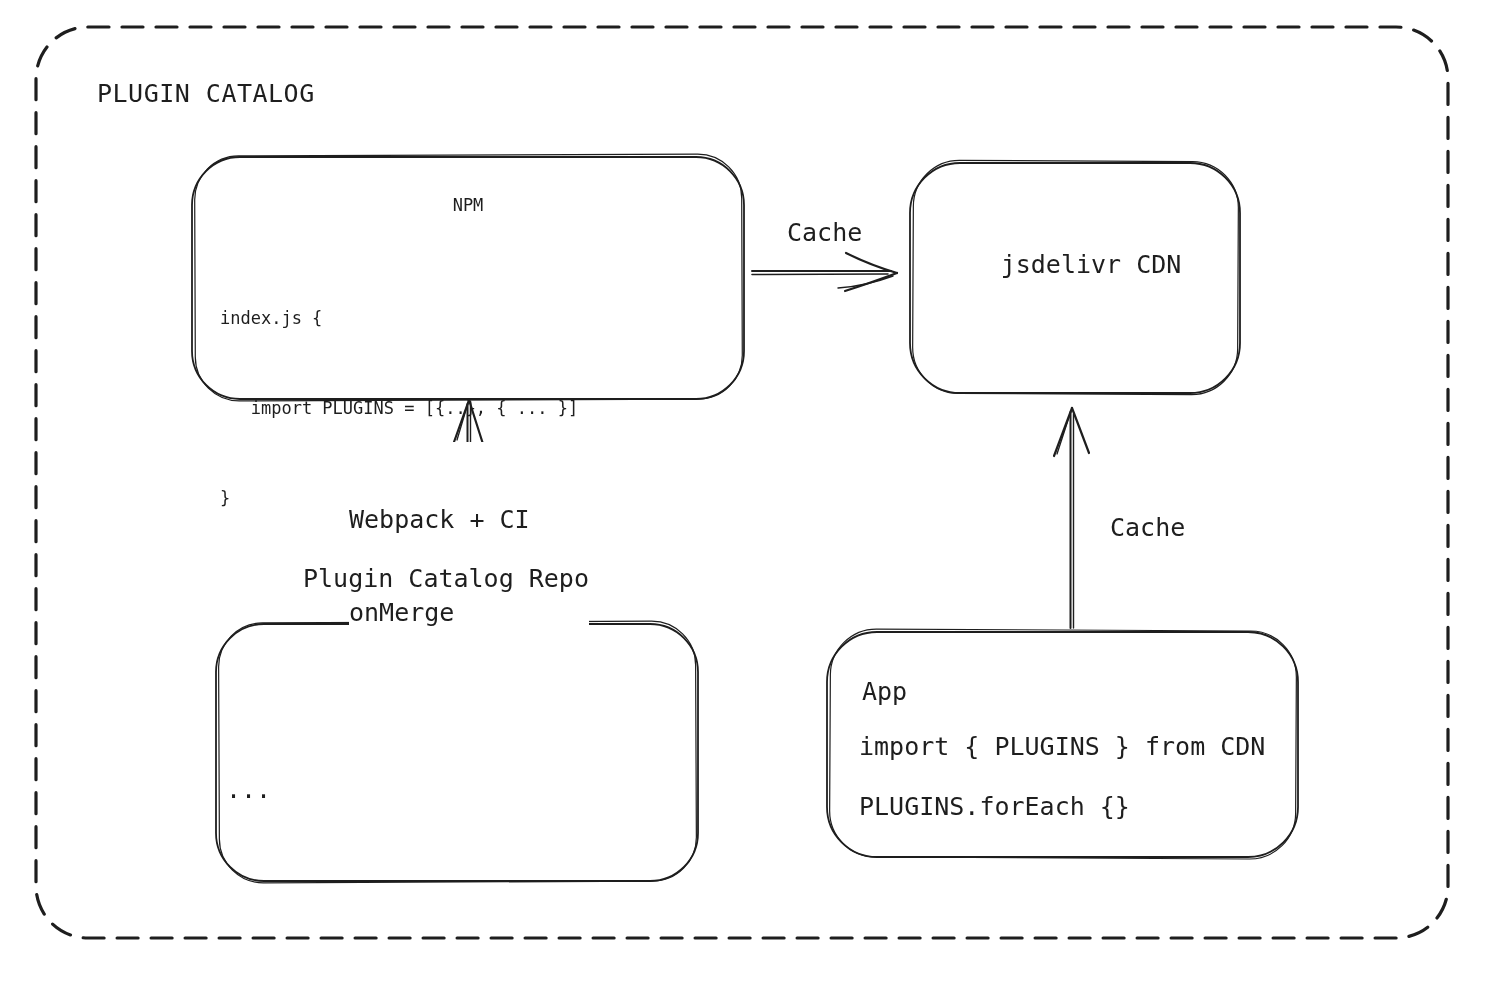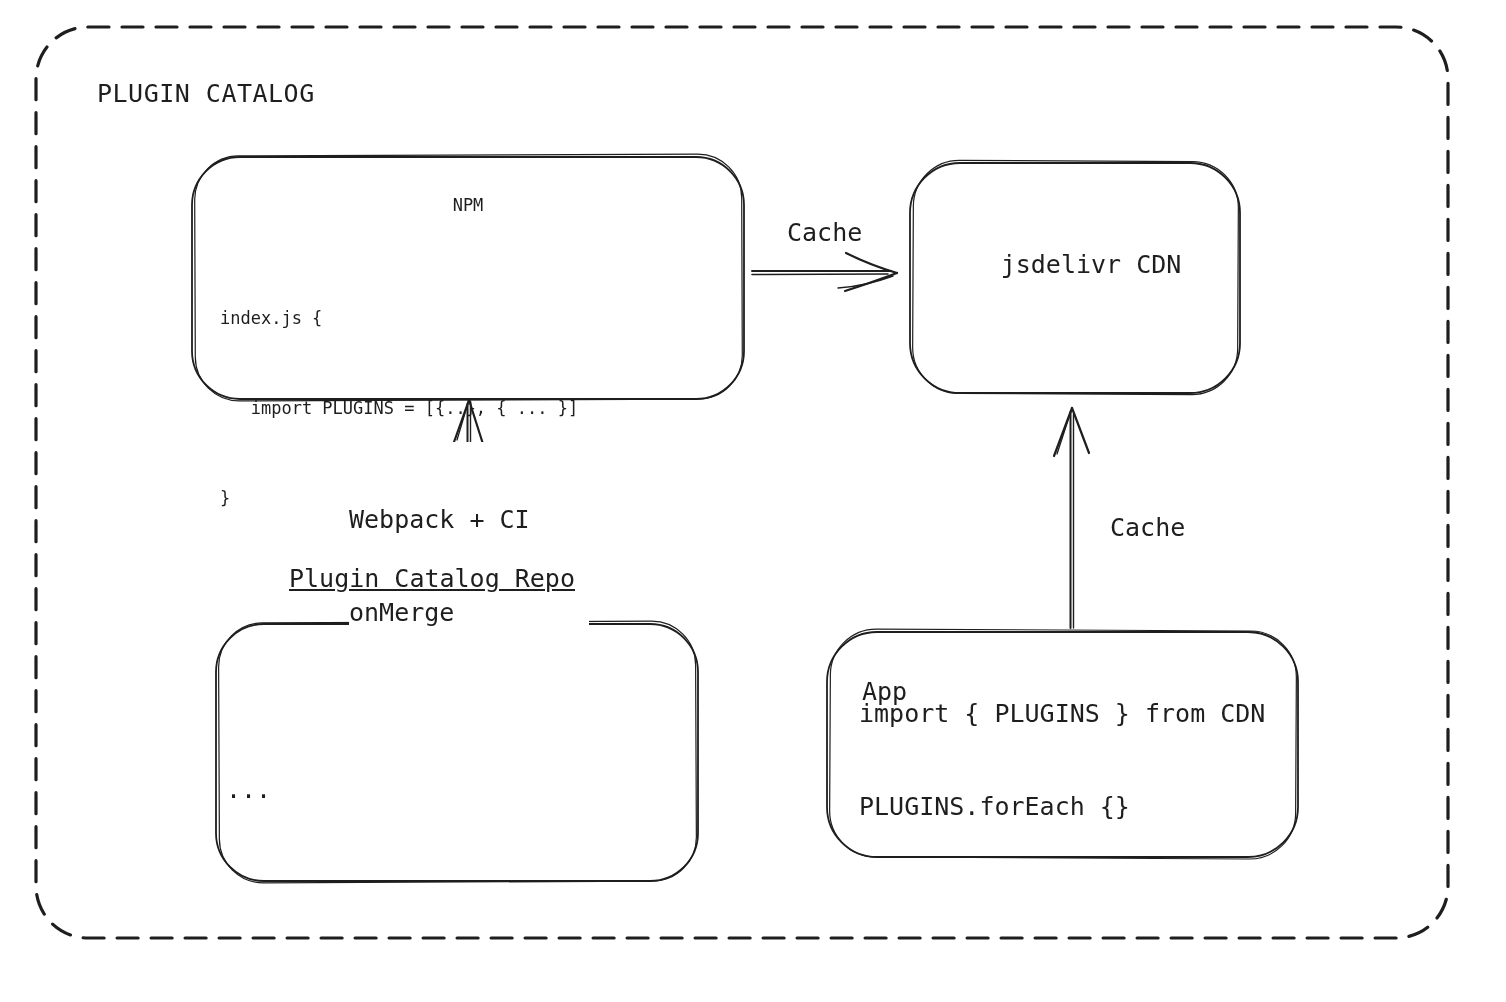--- a/index.html
+++ b/index.html
@@ -18,24 +18,24 @@
   .fs25 { font-size: 25px; line-height: 31px; }
   .fs22 { font-size: 17px; line-height: 30px; }
   .frame-title { left: 97px; top: 79px; font-size: 25px; letter-spacing: 0.5px; }
   .npm-title   { left: 192px; top: 190px; width: 552px; text-align: center; }
   .npm-code    { left: 220px; top: 243px; }
   .cache-label { left: 787px; top: 197px; margin-top: 20px; }
   .cdn-title   { left: 910px; top: 149px; width: 330px; height: 230px;
                  display: flex; align-items: center; justify-content: center; margin-left: 16px; }
   .build-label { left: 349px; top: 442px; width: 240px; text-align: left;
                  background: #ffffff; }
-  .repo-label  { left: 289px; top: 563px; text-decoration: underline; }
+  .repo-label  { left: 303px; top: 563px; }
   .repo-files  { left: 226px; top: 702px; line-height: 35px; }
   .app-title   { left: 862px; top: 676px; }
-  .app-line1   { left: 859px; top: 698px; }
+  .app-line1   { left: 859px; top: 731px; }
   .app-line2   { left: 859px; top: 791px; }
   .import-label{ left: 1110px; top: 512px; }
   svg .ink { stroke: #1e1e1e; fill: none; stroke-linecap: round; stroke-linejoin: round; }
   svg .boxfill { fill: #ffffff; }
 </style>
 </head>
 <body>
 
 <div class="canvas">
 

